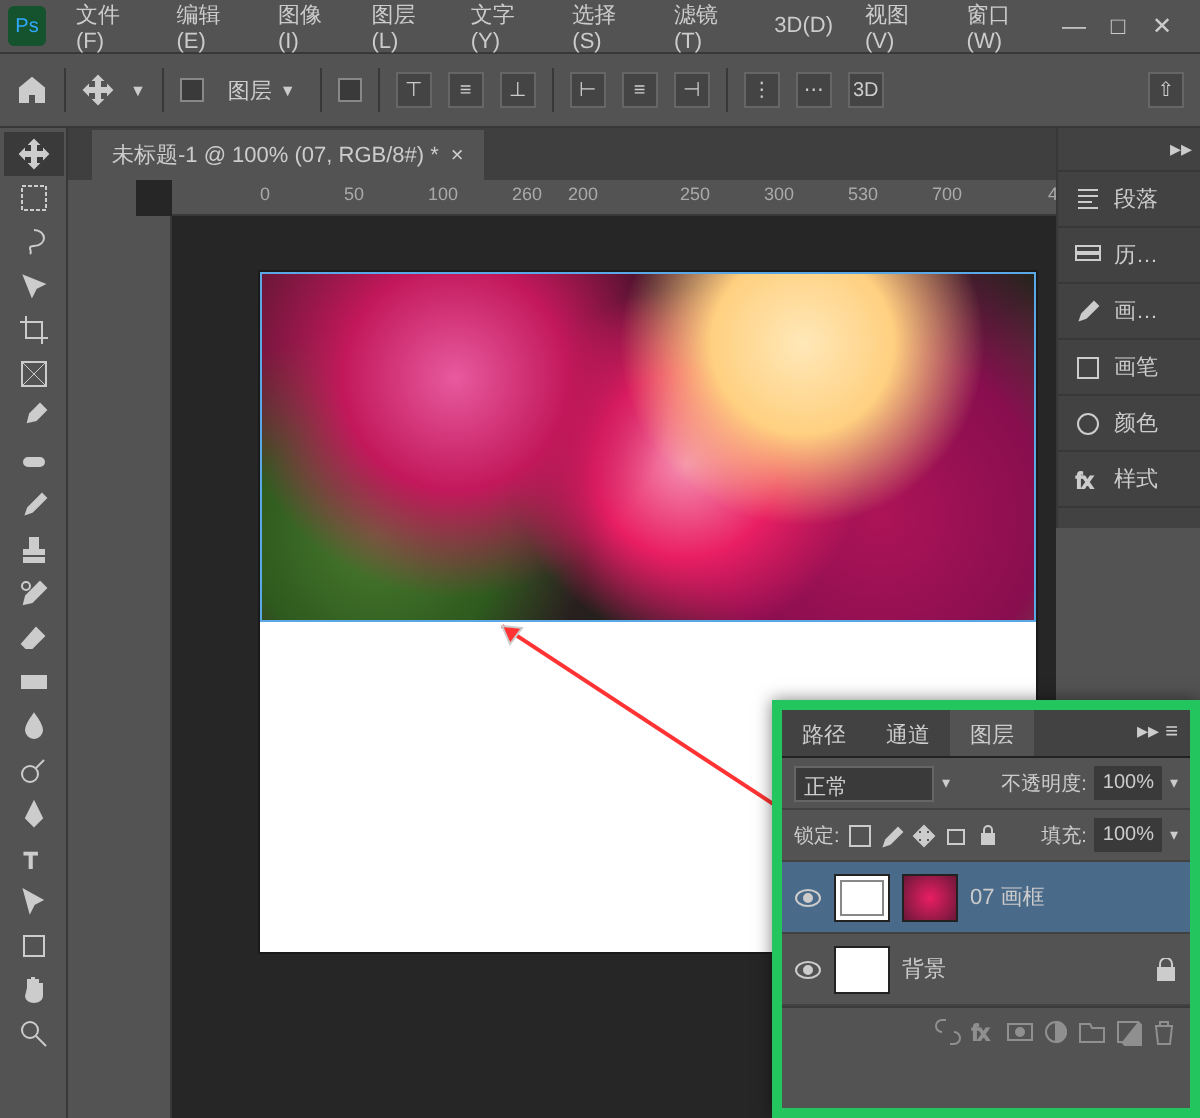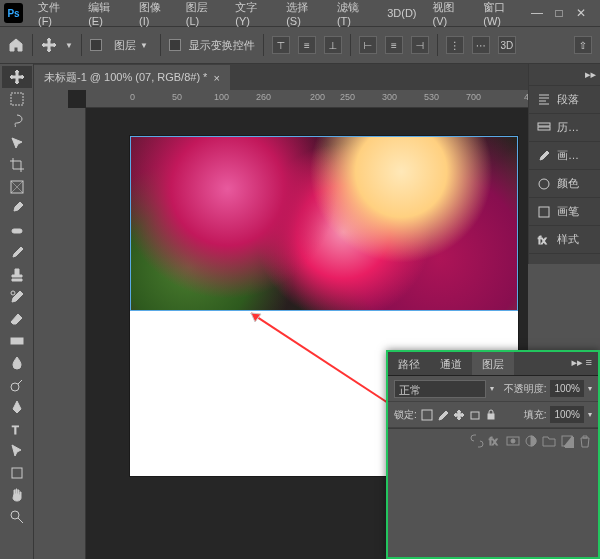--- a/index.html
+++ b/index.html
@@ -1,48 +1,48 @@
 <!DOCTYPE html>
 <html><head>
 <meta charset="utf-8">
 <style>
 *{margin:0;padding:0;box-sizing:border-box;font-family:"Microsoft YaHei",sans-serif;font-size:11px;color:#ccc;user-select:none}
 body{background:#535353;width:600px;height:559px;overflow:hidden;position:relative}
 .menubar{height:26px;background:#535353;display:flex;align-items:center;padding:0 4px;gap:2px}
-.ps-logo{width:20px;height:20px;background:#000000;border-radius:3px;display:flex;align-items:center;justify-content:center;color:#31a8ff;font-weight:bold;font-size:10px;margin-right:6px}
+.ps-logo{width:20px;height:20px;background:#14532d;border-radius:3px;display:flex;align-items:center;justify-content:center;color:#31a8ff;font-weight:normal;font-size:10px;margin-right:6px}
 .menu-item{padding:3px 7px;cursor:pointer}
 .win-controls{margin-left:auto;display:flex;gap:8px;padding-right:8px}
 .win-btn{width:14px;height:14px;cursor:pointer;display:flex;align-items:center;justify-content:center;font-size:12px}
 .optbar{height:38px;background:#535353;border-top:1px solid #383838;border-bottom:1px solid #383838;display:flex;align-items:center;padding:0 8px;gap:8px}
 .home-icn{width:16px;height:16px}
 .cb{width:12px;height:12px;border:1px solid #888;background:#3a3a3a}
 .sep{width:1px;height:22px;background:#383838}
 .ddl{display:flex;align-items:center;gap:4px;padding:2px 4px}
 .mini-icn{width:18px;height:18px;background:#444;border:1px solid #666;display:flex;align-items:center;justify-content:center;font-size:10px}
-.tabbar{height:26px;background:#3f3f3f;display:flex;align-items:flex-end;padding-left:34px}
+.tabbar{height:26px;background:#3f3f3f;display:flex;align-items:flex-end;padding-left:46px}
 .doc-tab{background:#535353;padding:5px 10px;font-size:10px;display:flex;align-items:center;gap:6px}
 .doc-tab .x{cursor:pointer}
 .toolbox{width:34px;background:#535353;border-right:1px solid #383838;display:flex;flex-direction:column;padding-top:2px;position:absolute;left:0;top:64px;bottom:0}
 .tool{width:30px;height:22px;margin:0 auto;display:flex;align-items:center;justify-content:center;cursor:pointer;position:relative}
 .tool.active{background:#3a3a3a}
 .tool svg{width:16px;height:16px}
 .canvas-area{flex:1;background:#262626;position:relative;margin-left:34px;margin-right:0}
 .ruler-h{height:18px;background:#535353;border-bottom:1px solid #383838;position:relative;margin-left:18px;overflow:hidden}
 .ruler-h span{position:absolute;font-size:9px;color:#aaa;top:2px}
 .ruler-v{width:18px;background:#535353;border-right:1px solid #383838;position:absolute;left:0;top:18px;bottom:0}
 .canvas-wrap{position:absolute;left:18px;top:18px;right:0;bottom:0;overflow:hidden}
 .artboard{position:absolute;left:44px;top:28px;width:388px;height:340px;background:#fff;box-shadow:0 0 0 1px #1a1a1a}
 .frame-sel{position:absolute;left:0;top:0;width:388px;height:175px;border:1px solid #5aa9e6;overflow:hidden}
 .flower-img{width:100%;height:100%;background:radial-gradient(circle at 70% 20%,#ffe8b8 0%,#ffd080 15%,transparent 30%),radial-gradient(circle at 25% 30%,#e85a9e 0%,#c2185b 18%,transparent 35%),radial-gradient(circle at 55% 55%,#f48fb1 0%,#e91e63 20%,transparent 38%),radial-gradient(circle at 80% 70%,#ad1457 0%,#880e4f 25%,transparent 45%),radial-gradient(circle at 15% 75%,#4a7c2e 0%,#2e5a1e 18%,transparent 30%),linear-gradient(135deg,#6b1838 0%,#3d1028 40%,#1a2818 70%,#4a7c2e 100%)}
 .arrow-line{position:absolute;pointer-events:none}
 .right-panels{width:72px;background:#424242;border-left:1px solid #383838;display:flex;flex-direction:column;position:absolute;right:0;top:64px;height:200px}
 .panel-tab{display:flex;align-items:center;gap:6px;padding:6px 8px;cursor:pointer;border-bottom:1px solid #383838}
 .panel-tab svg{width:14px;height:14px;flex-shrink:0}
 .panel-tab.collapse{justify-content:flex-end;padding:4px}
-.layers-panel{position:absolute;right:0;top:350px;width:214px;height:209px;background:#535353;border:2px solid #22c55e;box-shadow:0 0 8px rgba(0,0,0,.5)}
+.layers-panel{position:absolute;right:0;top:350px;width:214px;height:209px;background:#535353;border:5px solid #22c55e;box-shadow:0 0 8px rgba(0,0,0,.5)}
 .lp-tabs{display:flex;background:#424242;border-bottom:1px solid #222;height:24px}
 .lp-tab{padding:5px 10px;font-size:11px;cursor:pointer}
 .lp-tab.active{background:#535353}
 .lp-close{margin-left:auto;padding:4px 6px;cursor:pointer}
 .lp-row{display:flex;align-items:center;padding:4px 6px;gap:4px;border-bottom:1px solid #424242;height:26px}
 .lp-row select,.lp-row .dd{background:#3a3a3a;border:1px solid #666;color:#ccc;font-size:10px;padding:2px 4px;height:18px}
 .lp-filter-icn{width:16px;height:16px;background:#3a3a3a;border:1px solid #666}
 .lp-toggle{width:24px;height:14px;background:#3a3a3a;border-radius:7px;margin-left:auto;position:relative}
 .lp-toggle::after{content:"";position:absolute;right:1px;top:1px;width:12px;height:12px;background:#888;border-radius:50%}
 .lp-label{font-size:10px}
@@ -92,21 +92,20 @@
     </svg>
   <span style="font-size:8px">▼</span>
   <div class="sep"></div>
   <div class="cb"></div>
   <div class="ddl">
       <span>图层</span>
       <span style="font-size:8px">▼</span>
     </div>
   <div class="sep"></div>
   <div class="cb"></div>
-  <span>显示变换控件</span>
   <div class="sep"></div>
   <div class="mini-icn">⊤</div>
   <div class="mini-icn">≡</div>
   <div class="mini-icn">⊥</div>
   <div class="sep"></div>
   <div class="mini-icn">⊢</div>
   <div class="mini-icn">≡</div>
   <div class="mini-icn">⊣</div>
   <div class="sep"></div>
   <div class="mini-icn">⋮</div>
@@ -234,21 +233,21 @@
     </div>
 </div>
 
 <div class="canvas-area" style="position:absolute;left:34px;top:90px;right:72px;bottom:0">
   <div class="ruler-v"></div>
   <div class="ruler-h">
     <span style="left:44px">0</span>
       <span style="left:86px">50</span>
       <span style="left:128px">100</span>
       <span style="left:170px">260</span>
-      <span style="left:224px">200</span>
+      <span style="left:198px">200</span>
       <span style="left:254px">250</span>
       <span style="left:296px">300</span>
       <span style="left:338px">530</span>
       <span style="left:380px">700</span>
       <span style="left:438px">450</span>
   </div>
   <div class="canvas-wrap">
     <div class="artboard">
       <div class="frame-sel">
         <div class="flower-img"></div>
@@ -277,47 +276,47 @@
       <span>历…</span>
     </div>
   <div class="panel-tab">
       <svg viewBox="0 0 14 14">
         <path d="M10 2l2 2-6 6-3 1 1-3z"></path>
       </svg>
       <span>画…</span>
     </div>
   <div class="panel-tab">
       <svg viewBox="0 0 14 14">
+        <rect x="2" y="2" width="10" height="10" fill="none"></rect>
+      </svg>
+      <span>画笔</span>
+    </div>
+  <div class="panel-tab">
+      <svg viewBox="0 0 14 14">
         <circle cx="7" cy="7" r="5" fill="none"></circle>
       </svg>
       <span>颜色</span>
-    </div>
-  <div class="panel-tab">
-      <svg viewBox="0 0 14 14">
-        <rect x="2" y="2" width="10" height="10" fill="none"></rect>
-      </svg>
-      <span>画笔</span>
     </div>
   <div class="panel-tab">
       <svg viewBox="0 0 14 14">
         <text x="1" y="11" font-size="10" fill="#ccc">fx</text>
       </svg>
       <span>样式</span>
     </div>
 </div>
 
 <div class="layers-panel">
   <div class="lp-tabs">
     <div class="lp-tab">路径</div>
     <div class="lp-tab">通道</div>
     <div class="lp-tab active">图层</div>
     <div class="lp-close">▸▸ ≡</div>
   </div>
   <div class="lp-row">
-    <div class="dd" style="width:92px"><span>正常</span></div>
+    <div class="dd" style="width:70px"><span>正常</span></div>
     <span style="font-size:8px">▾</span>
     <span class="lp-label" style="margin-left:auto">不透明度:</span>
     <div class="lp-val">100%</div>
     <span style="font-size:8px">▾</span>
   </div>
   <div class="lp-row">
     <span class="lp-label">锁定:</span>
     <svg width="12" height="12">
         <rect x="1" y="1" width="10" height="10" fill="none"></rect>
       </svg>
@@ -331,20 +330,43 @@
         <rect x="2" y="3" width="8" height="7" fill="none"></rect>
       </svg>
     <svg width="12" height="12">
         <rect x="3" y="5" width="6" height="5"></rect>
         <path d="M4 5V3a2 2 0 014 0v2" fill="none"></path>
       </svg>
     <span class="lp-label" style="margin-left:auto">填充:</span>
     <div class="lp-val">100%</div>
     <span style="font-size:8px">▾</span>
   </div>
+  <div class="layer-list">
+    <div class="layer-item sel">
+      <svg class="eye" viewBox="0 0 14 14">
+          <ellipse cx="7" cy="7" rx="6" ry="4" fill="none"></ellipse>
+          <circle cx="7" cy="7" r="2"></circle>
+        </svg>
+      <div class="layer-thumb frame"></div>
+      <div class="layer-thumb img"></div>
+      <span>07 画框</span>
+    </div>
+    <div class="layer-item">
+      <svg class="eye" viewBox="0 0 14 14">
+          <ellipse cx="7" cy="7" rx="6" ry="4" fill="none"></ellipse>
+          <circle cx="7" cy="7" r="2"></circle>
+        </svg>
+      <div class="layer-thumb"></div>
+      <span>背景</span>
+      <svg class="lock-icn" viewBox="0 0 12 12">
+          <rect x="2" y="5" width="8" height="6"></rect>
+          <path d="M3 5V3a3 3 0 016 0v2" fill="none"></path>
+        </svg>
+    </div>
+  </div>
   <div class="lp-footer">
     <svg class="lp-foot-icn" viewBox="0 0 14 14">
         <path d="M4 7a3 3 0 010-6h2M10 7a3 3 0 010 6H8" fill="none"></path>
       </svg>
     <svg class="lp-foot-icn" viewBox="0 0 14 14">
         <text x="1" y="11" font-size="9">fx</text>
       </svg>
     <svg class="lp-foot-icn" viewBox="0 0 14 14">
         <rect x="1" y="3" width="12" height="8" fill="none"></rect>
         <circle cx="7" cy="7" r="2"></circle>

